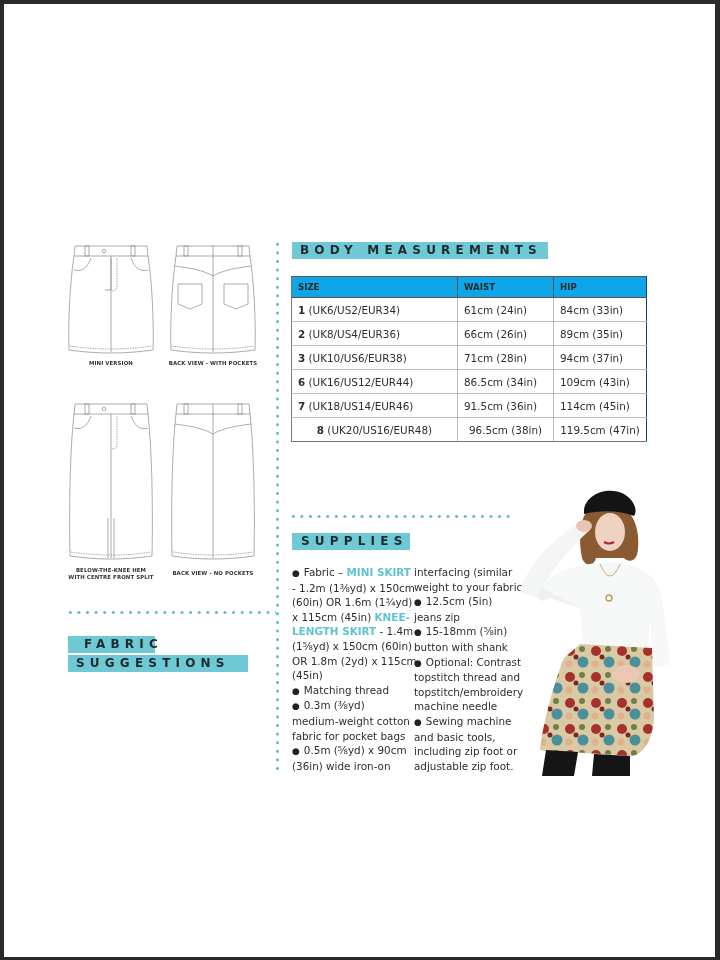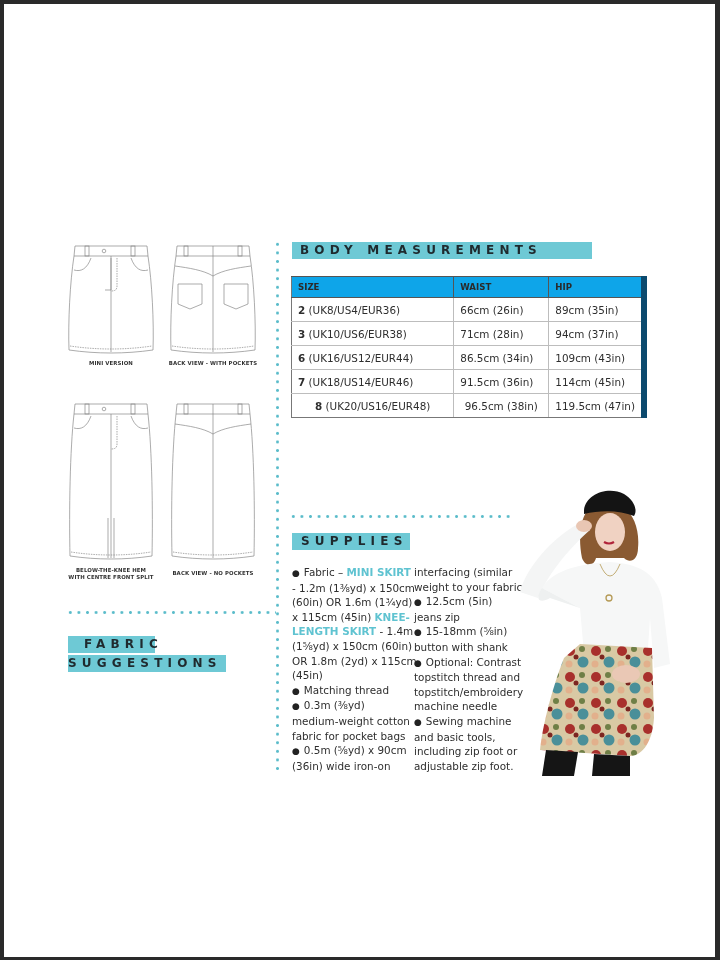--- a/index.html
+++ b/index.html
@@ -44,21 +44,21 @@
     border-collapse: collapse; font-size: 10.4px; color: #2e2e2e;
   }
   table.meas th {
     background: #0ea5e9; text-align: left; font-weight: bold; font-size: 8.6px;
     height: 21px; padding: 0 6px; border: 1px solid #555; color: #2a2a2a;
   }
   table.meas td {
     height: 24px; padding: 0 6px; border: 1px solid #bdbdbd; white-space: nowrap;
   }
   table.meas tr td:first-child, table.meas tr th:first-child { border-left: 1px solid #777; }
-  table.meas tr td:last-child, table.meas tr th:last-child { border-right: 6px solid #0c4a6e; }
+  table.meas tr td:last-child, table.meas tr th:last-child { border-right: 1px solid #0c4a6e; }
   table.meas tr:last-child td { border-bottom: 1px solid #777; text-align: center; }
   .size-num { font-weight: bold; }
 
   
   .supplies-col {
     position: absolute; font-size: 10.4px; line-height: 14.6px; color: #2e2e2e;
   }
   .supplies-col p { margin: 0; }
   .bullet { font-size: 9px; margin-right: 4px; color: #222; }
   .hl { color: #5fc3d1; font-weight: bold; }
@@ -138,31 +138,36 @@
       <path d="M6 24 C20 26 34 28 44 34 C54 28 68 26 82 24"></path>
       <path d="M4 152 C30 156 58 156 84 152" stroke-dasharray="1.5 1"></path>
     </svg>
   </div>
   <div class="caption" style="left:160px; top:566px; width:98px;">BACK VIEW - NO POCKETS</div>
 
   <div class="dots-v" style="left:272px; top:236px; height:534px;"></div>
   <div class="dots-h" style="left:62px; top:607px; width:210px;"></div>
   <div class="dots-h" style="left:285px; top:511px; width:222px;"></div>
 
-  <div class="heading" style="left:288px; top:238px; width:300px; padding-left:8px;">BODY MEASUREMENTS</div>
+  <div class="heading" style="left:288px; top:238px; width:256px; padding-left:8px;">BODY MEASUREMENTS</div>
 
   <table class="meas">
     <thead>
       <tr>
         <th style="width:166px;">SIZE</th>
         <th style="width:96px;">WAIST</th>
         <th>HIP</th>
       </tr>
     </thead>
     <tbody>
+      <tr>
+        <td><span class="size-num">1</span><span> (UK6/US2/EUR34)</span></td>
+        <td>61cm (24in)</td>
+        <td>84cm (33in)</td>
+      </tr>
       <tr>
         <td><span class="size-num">2</span><span> (UK8/US4/EUR36)</span></td>
         <td>66cm (26in)</td>
         <td>89cm (35in)</td>
       </tr>
       <tr>
         <td><span class="size-num">3</span><span> (UK10/US6/EUR38)</span></td>
         <td>71cm (28in)</td>
         <td>94cm (37in)</td>
       </tr>
@@ -214,21 +219,21 @@
     <p>topstitch thread and</p>
     <p>topstitch/embroidery</p>
     <p>machine needle</p>
     <p><span class="bullet">●</span><span>Sewing machine</span></p>
     <p>and basic tools,</p>
     <p>including zip foot or</p>
     <p>adjustable zip foot.</p>
   </div>
 
   <div class="heading" style="left:64px; top:632px; width:87px; padding-left:16px;">FABRIC</div>
-  <div class="heading" style="left:64px; top:651px; width:158px; padding-left:0;">SUGGESTIONS</div>
+  <div class="heading" style="left:64px; top:651px; width:180px; padding-left:8px;">SUGGESTIONS</div>
 
   <div class="photo">
     <svg width="165" height="288" viewBox="0 0 165 288">
       <defs>
         <pattern id="floral" width="26" height="26" patternUnits="userSpaceOnUse">
           <rect width="26" height="26" fill="#d9c9a4"></rect>
           <circle cx="6" cy="7" r="5" fill="#a8302c"></circle>
           <circle cx="19" cy="18" r="5.5" fill="#4a8f99"></circle>
           <circle cx="18" cy="5" r="3" fill="#6f7f46"></circle>
           <circle cx="5" cy="20" r="3.5" fill="#e2b08c"></circle>

